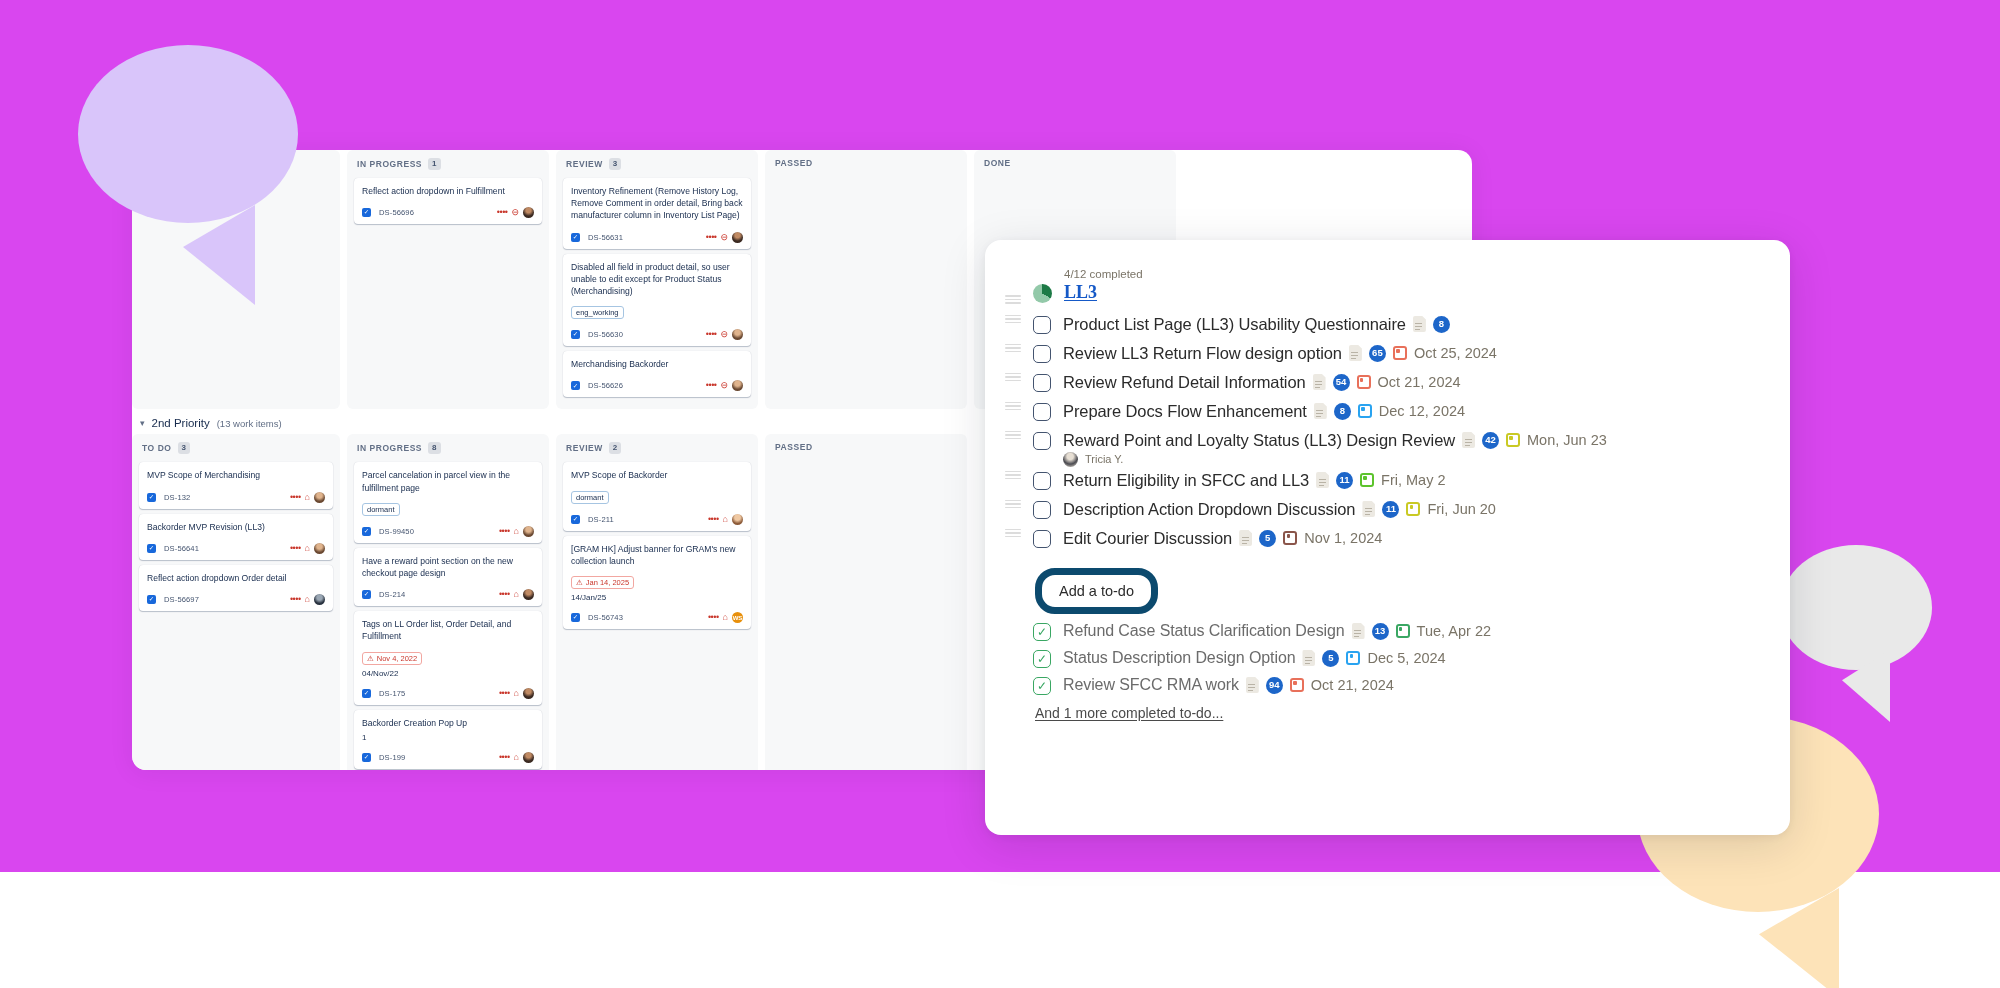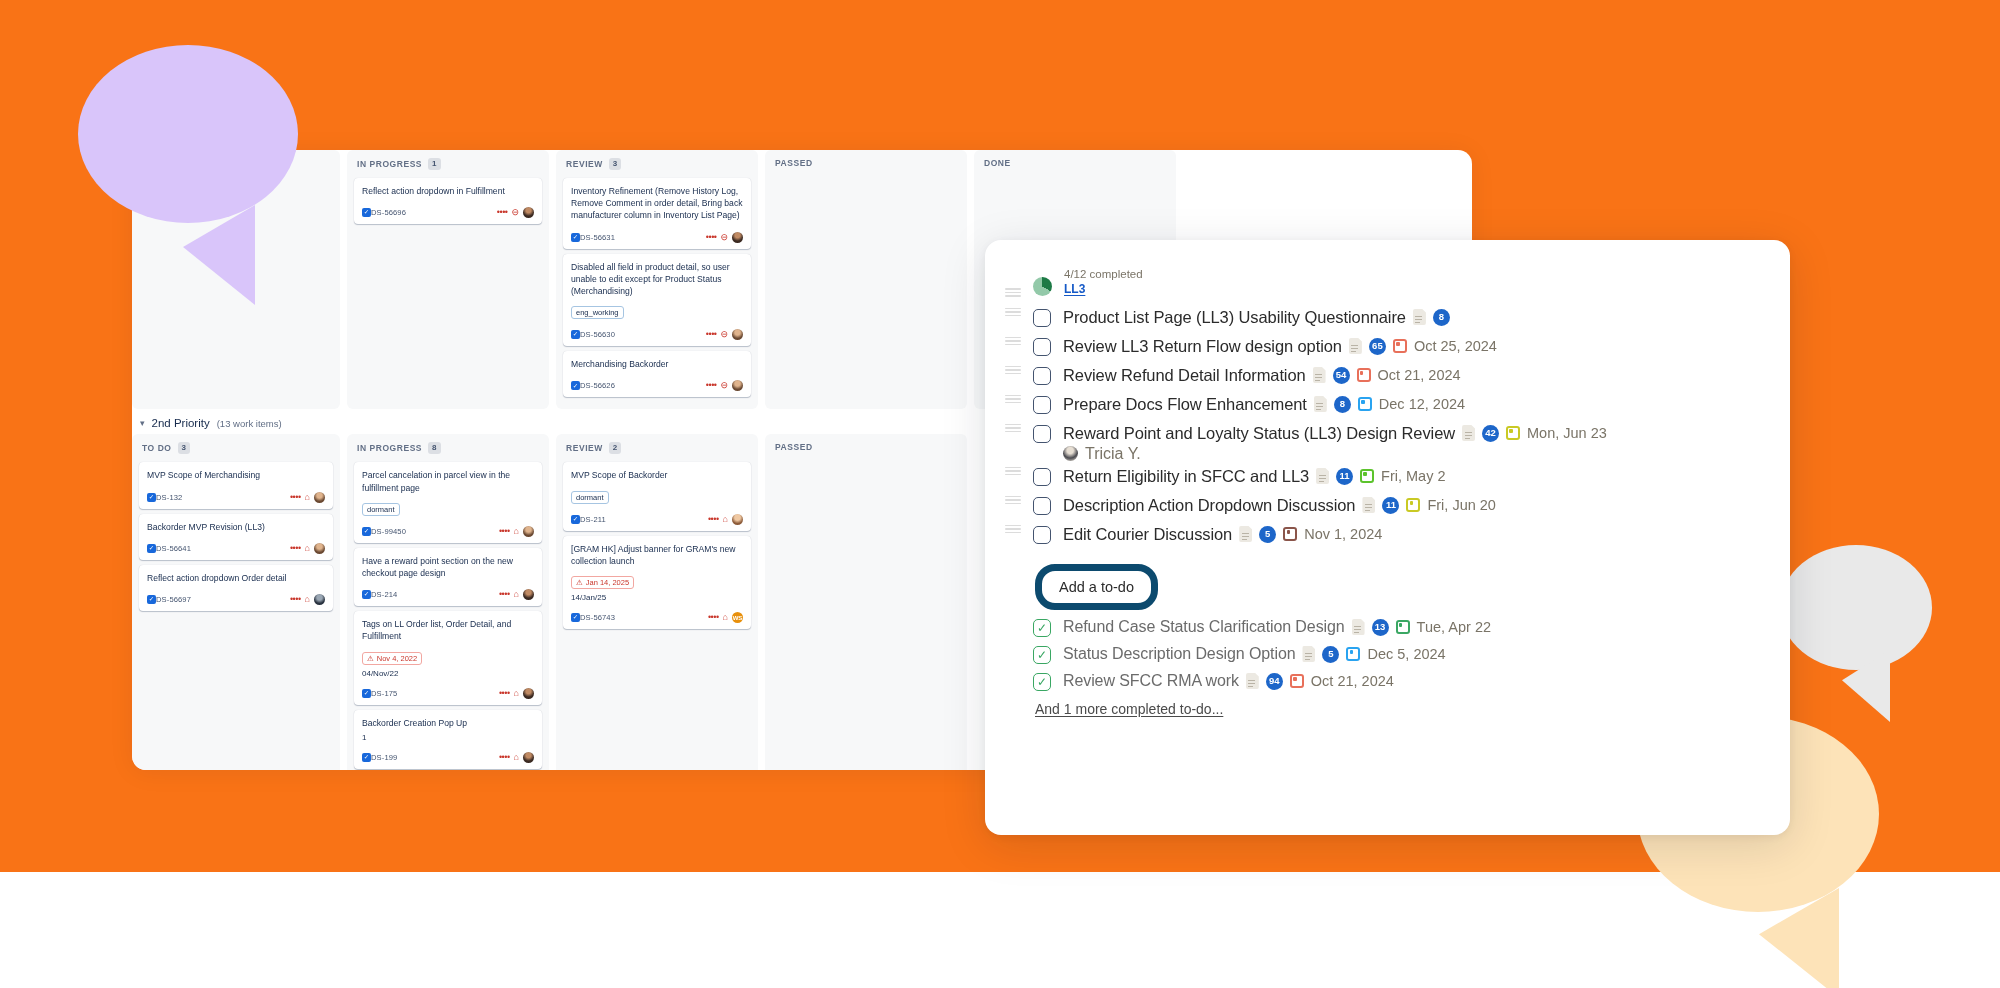--- a/index.html
+++ b/index.html
@@ -2,21 +2,21 @@
 <html><head>
 <meta charset="utf-8">
 <style>
   * { box-sizing: border-box; margin: 0; padding: 0; }
   html, body {
     width: 2000px; height: 988px;
     background: #ffffff;
     font-family: "Liberation Sans", sans-serif;
     overflow: hidden;
   }
-  #stage { position: relative; width: 2000px; height: 872px; background:#f97316; }
+  #stage { position: relative; width: 2000px; height: 872px; background:#d946ef; }
 
   
   .bubble { position:absolute; }
   .bubble .body { width:100%; height:100%; border-radius:50%; }
   .bubble .tail { position:absolute; }
 
   #bub-purple { left:78px; top:45px; width:220px; height:178px; z-index:5; }
   #bub-purple .tail {
     left: 105px; top: 160px; width: 72px; height: 100px;
     background: #d9c5fa;
@@ -76,21 +76,21 @@
     background:#fff;
   }
   .tag.due {
     color:#c9372c; border-color:#f2a7a1; display:inline-flex; gap:3px; align-items:center;
   }
   .plain-line { font-size:8px; color:#172b4d; margin-top:4px; }
   .card-foot {
     display:flex; align-items:center; justify-content:space-between;
     margin-top:10px;
   }
-  .key { display:flex; align-items:center; gap:0; }
+  .key { display:flex; align-items:center; gap:8px; }
   .key-ico {
     width:9px; height:9px; border-radius:2px; background:#1868db;
     display:inline-flex; align-items:center; justify-content:center;
     color:#fff; font-size:6.5px; line-height:1;
   }
   .key-txt { font-size:7.6px; color:#44546f; letter-spacing:0.1px; }
   .meta { display:flex; align-items:center; gap:4px; }
   .dots { letter-spacing:-0.5px; color:#c9372c; font-size:9px; line-height:1; }
   .flag-ico { color:#c9372c; font-size:9px; line-height:1; }
   .avatar-sm {
@@ -123,22 +123,22 @@
   .grip i:nth-child(1){ top:1px; }
   .grip i:nth-child(2){ top:4.5px; }
   .grip i:nth-child(3){ top:8px; }
 
   .group-row { display:flex; align-items:flex-end; gap:12px; margin-bottom:9px; }
   .pie { width:19px; height:19px; border-radius:50%; flex:0 0 19px;
          background: conic-gradient(#1d7a46 0deg 120deg, #93c9a9 120deg 360deg); }
   .group-txt { display:flex; flex-direction:column; gap:2px; }
   .completed-label { font-size:11.5px; color:#7a7467; }
   .group-name {
-    font-size:12px; color:#1559c7; font-weight:700;
-    text-decoration:underline; text-underline-offset:2px;
+    font-size:18px; color:#1559c7; font-weight:700;
+    text-decoration:underline; text-underline-offset:2px;font-family:Liberation Serif, serif;
   }
 
   .todo-row { display:flex; align-items:flex-start; gap:12px; min-height:29px; padding:1.5px 0; }
   .cb {
     width:18px; height:18px; flex:0 0 18px; border:1.7px solid #44546f;
     border-radius:5px; background:#fff; margin-top:2px;
   }
   .cb.done {
     border-color:#3aa763; color:#3aa763;
     display:flex; align-items:center; justify-content:center;
@@ -171,21 +171,21 @@
     content:""; position:absolute; left:1.4px; top:1.4px; width:3.4px; height:3.4px;
     background: currentColor; border-radius:1px;
   }
   .date-txt { font-size:14.5px; color:#7a7467; }
 
   .assignee { display:flex; align-items:center; gap:7px; margin-top:1px; }
   .av-md {
     width:15px; height:15px; border-radius:50%;
     background-image: radial-gradient(circle at 48% 30%, #e7dfd4 24%, #4a4a50 58%, #d8d2c8 90%);
   }
-  .assignee-name { font-size:16px; color:#7a7467; }
+  .assignee-name { font-size:11px; color:#7a7467; }
 
   .add-btn {
     margin:13px 0 6px 30px; display:inline-block;
     font-size:14.5px; color:#2b2b2b; background:#fff;
     border:7px solid #0c4a6e; border-radius:20px; padding:8px 17px;
     cursor:pointer;
   }
   .more-link {
     margin-left:30px; margin-top:4px; display:inline-block;
     font-size:14px; color:#4a4a4a; text-decoration:underline; text-underline-offset:2px;

